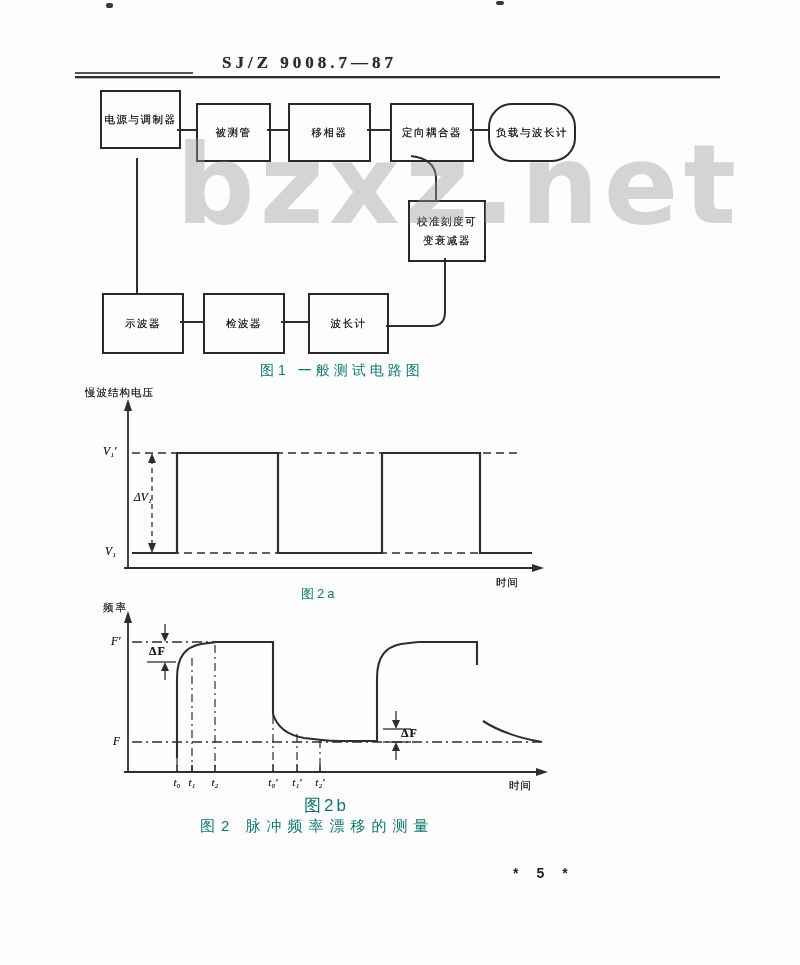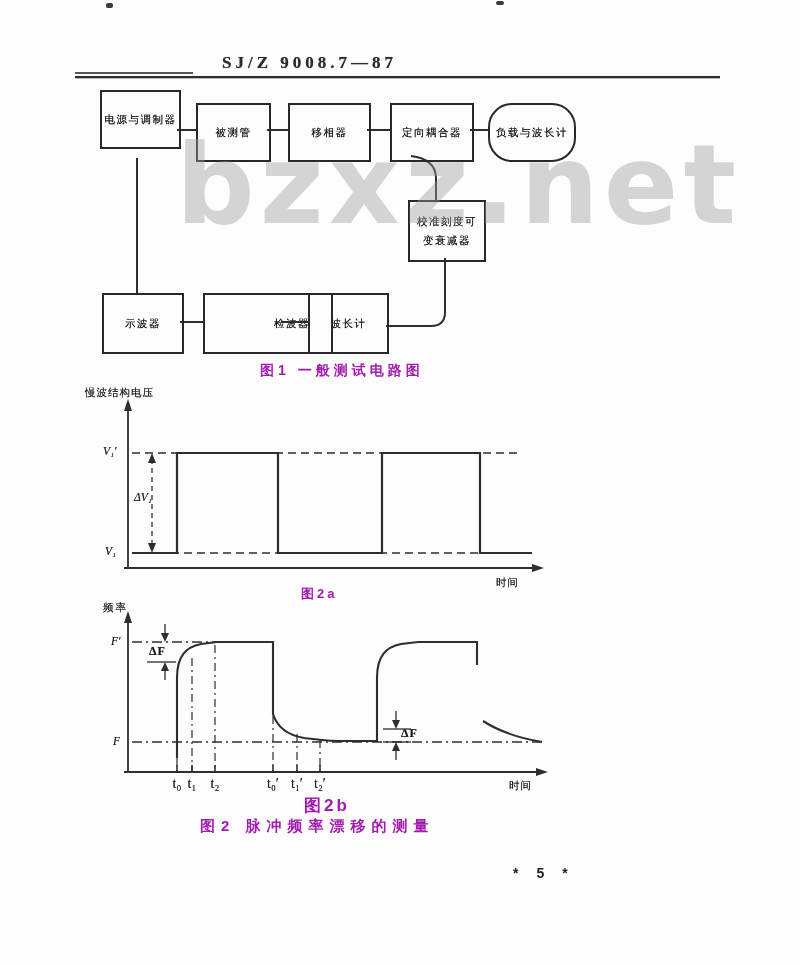--- a/index.html
+++ b/index.html
@@ -18,26 +18,26 @@
              font-family:"DejaVu Sans",sans-serif;}
   .box{position:absolute;border:2px solid #282828;display:flex;flex-direction:column;
        align-items:center;justify-content:center;text-align:center;
        font-size:10.5px;letter-spacing:1.5px;color:#161616;line-height:19px;
        text-shadow:0 0 .6px #555;background:transparent;z-index:2;}
   svg{position:absolute;z-index:1;}
   .lbl{position:absolute;color:#1c1c1c;text-shadow:0 0 .6px #666;z-index:3;}
   .cjk-small{font-size:10.5px;letter-spacing:1px;}
   .math{font-family:"Liberation Serif",serif;font-style:italic;font-size:11.5px;}
   .mathb{font-family:"Liberation Serif",serif;font-weight:bold;font-size:12px;letter-spacing:1px;}
-  .cap{font-weight:bold;color:#a21caf;}
+  .cap{font-weight:normal;color:#0f766e;}
   .cap1{left:260px;top:362px;font-size:14px;letter-spacing:4px;}
   .cap2a{left:301px;top:585px;font-size:13px;letter-spacing:3px;}
   .cap2b{left:296px;top:794px;font-size:17px;letter-spacing:3px;margin-left:8px;}
   .cap2{left:200px;top:817px;font-size:15px;letter-spacing:6px;}
-  .tick{font-family:"Liberation Serif",serif;font-size:14px;
+  .tick{font-family:"Liberation Serif",serif;font-style:italic;font-size:11px;
         width:20px;text-align:center;top:776px;}
   .footer{left:513px;top:865px;display:flex;gap:18px;font-weight:bold;font-size:14px;color:#222;}
 </style>
 </head>
 <body>
 
 <div class="page">
 
   <div class="speck s1"></div>
   <div class="speck s2"></div>
@@ -77,21 +77,21 @@
   <div class="box" style="left:488px;top:103px;width:84px;height:55px;border-radius:24px;">
     <span>负载与波长计</span>
   </div>
   <div class="box" style="left:408px;top:200px;width:74px;height:58px;">
     <span>校准刻度可</span>
     <span>变衰减器</span>
   </div>
   <div class="box" style="left:102px;top:293px;width:78px;height:57px;">
     <span>示波器</span>
   </div>
-  <div class="box" style="left:203px;top:293px;width:78px;height:57px;padding-left:48px;">
+  <div class="box" style="left:203px;top:293px;width:78px;height:57px;">
     <span>检波器</span>
   </div>
   <div class="box" style="left:308px;top:293px;width:77px;height:57px;">
     <span>波长计</span>
   </div>
 
   <div class="abs cap cap1">图1  一般测试电路图</div>
 
   <svg class="abs" style="left:80px;top:385px;" width="510" height="210">
     <g stroke="#2e2e2e" fill="none">

